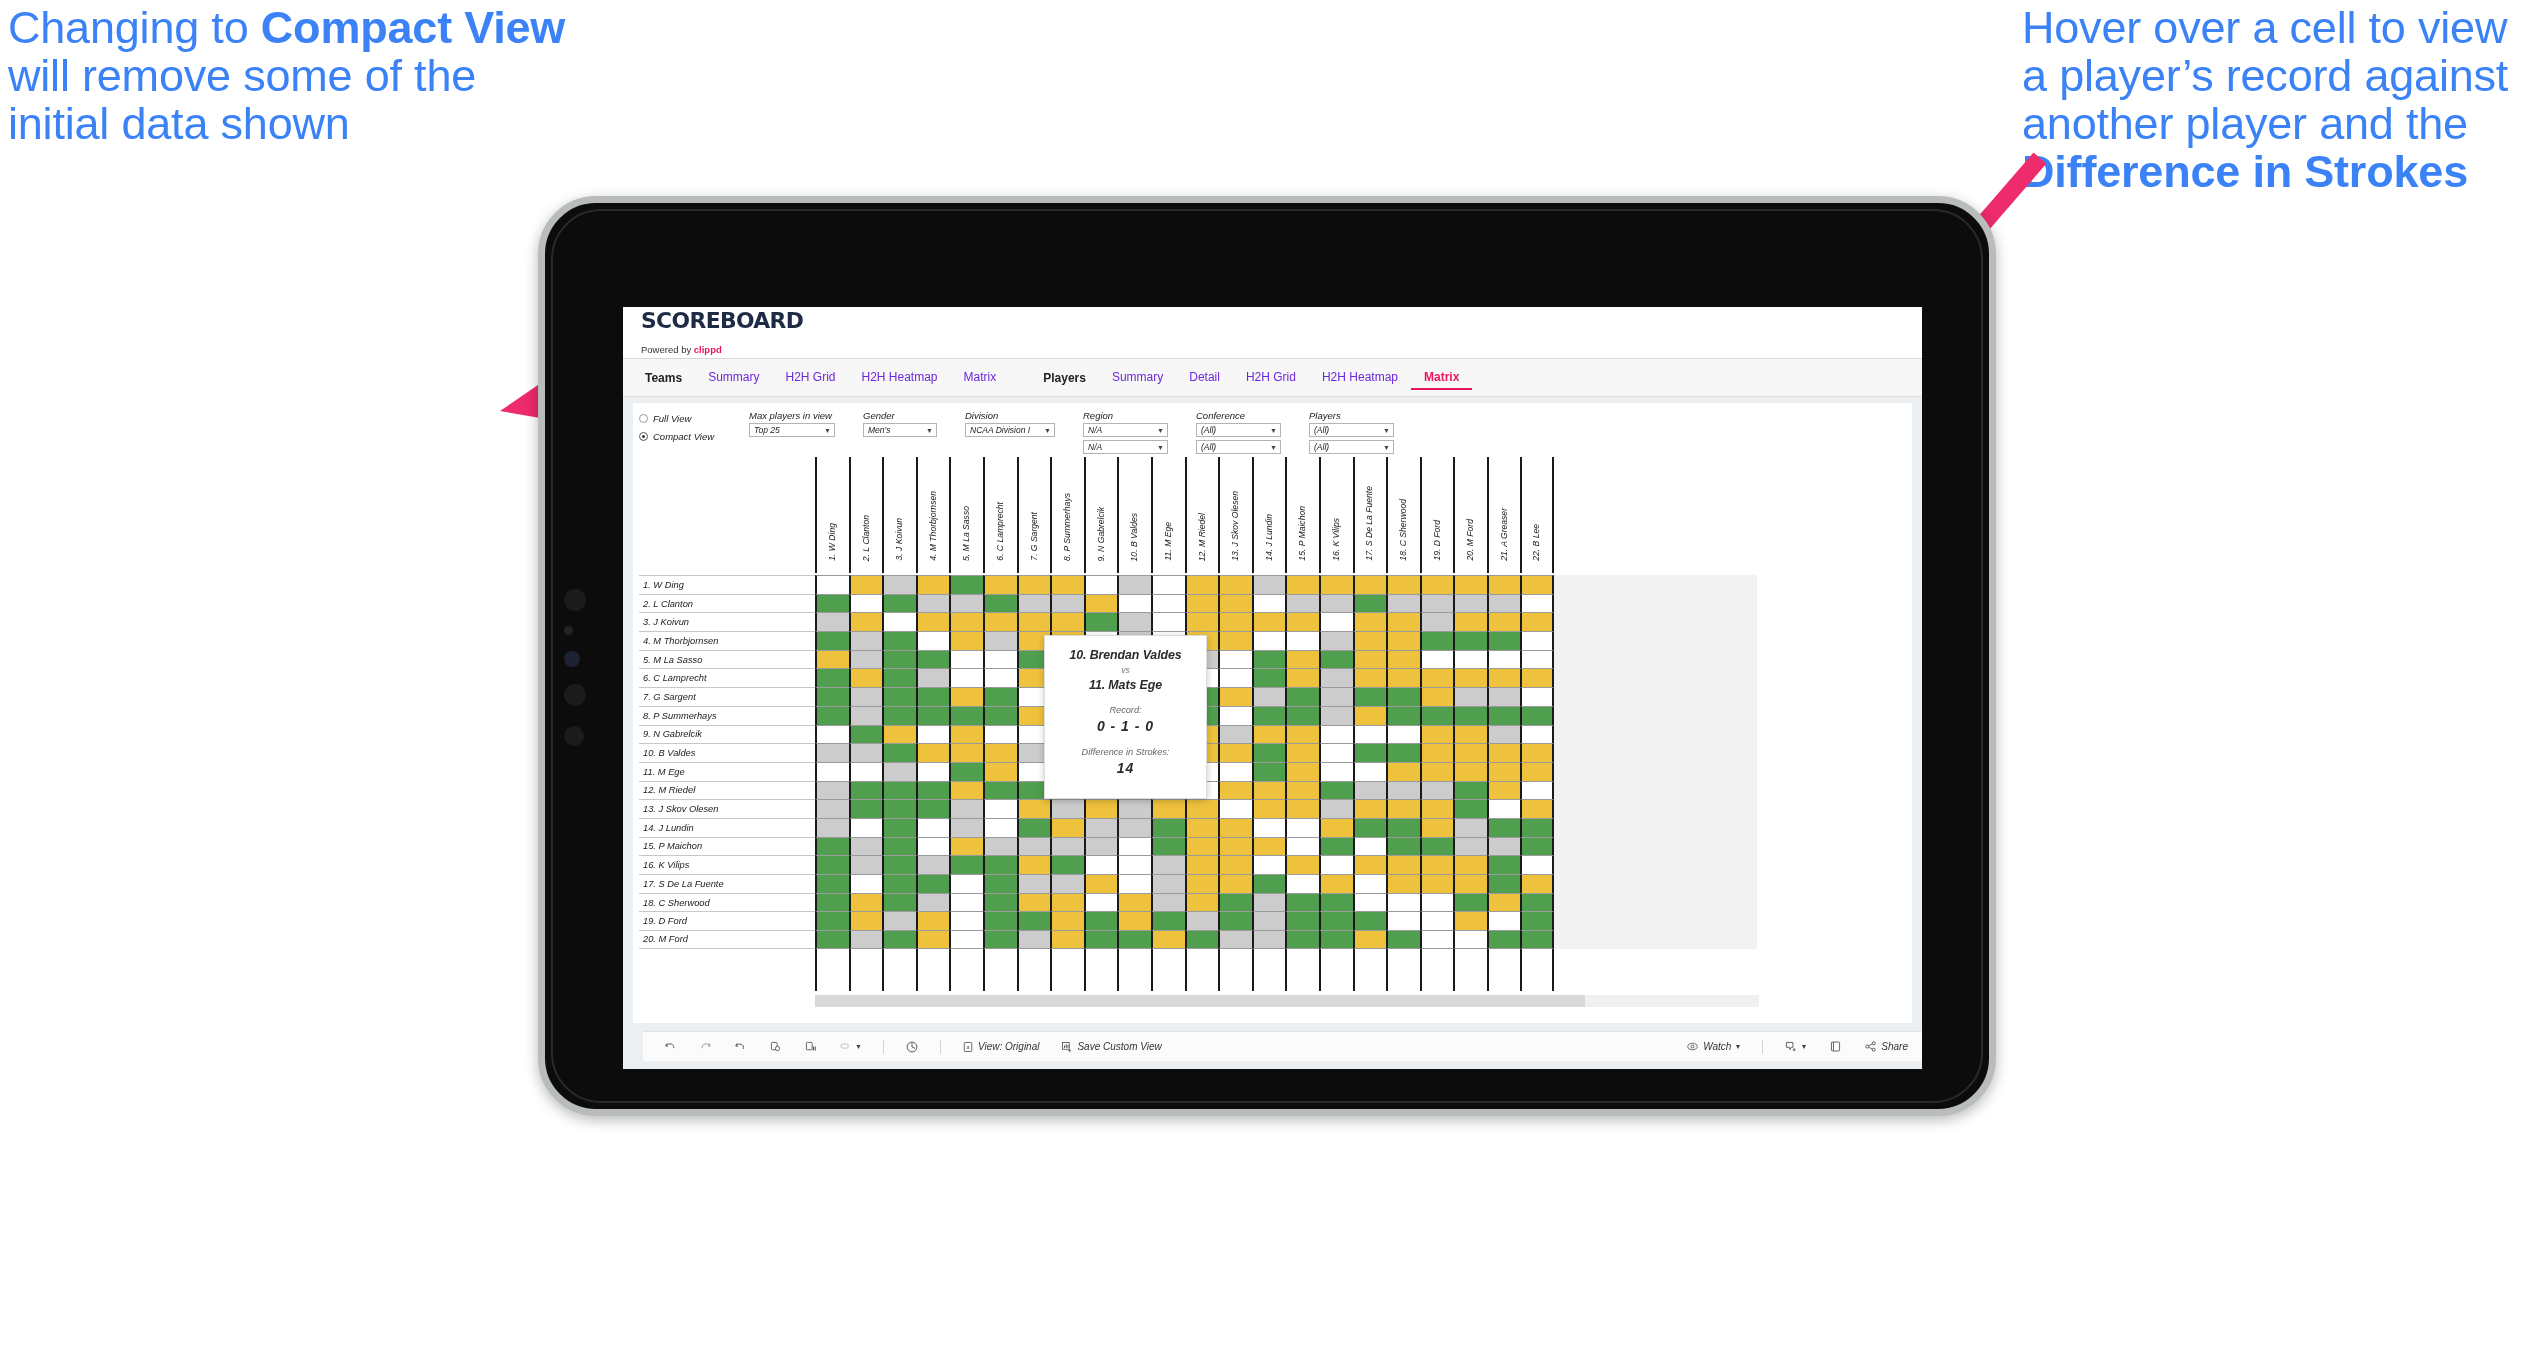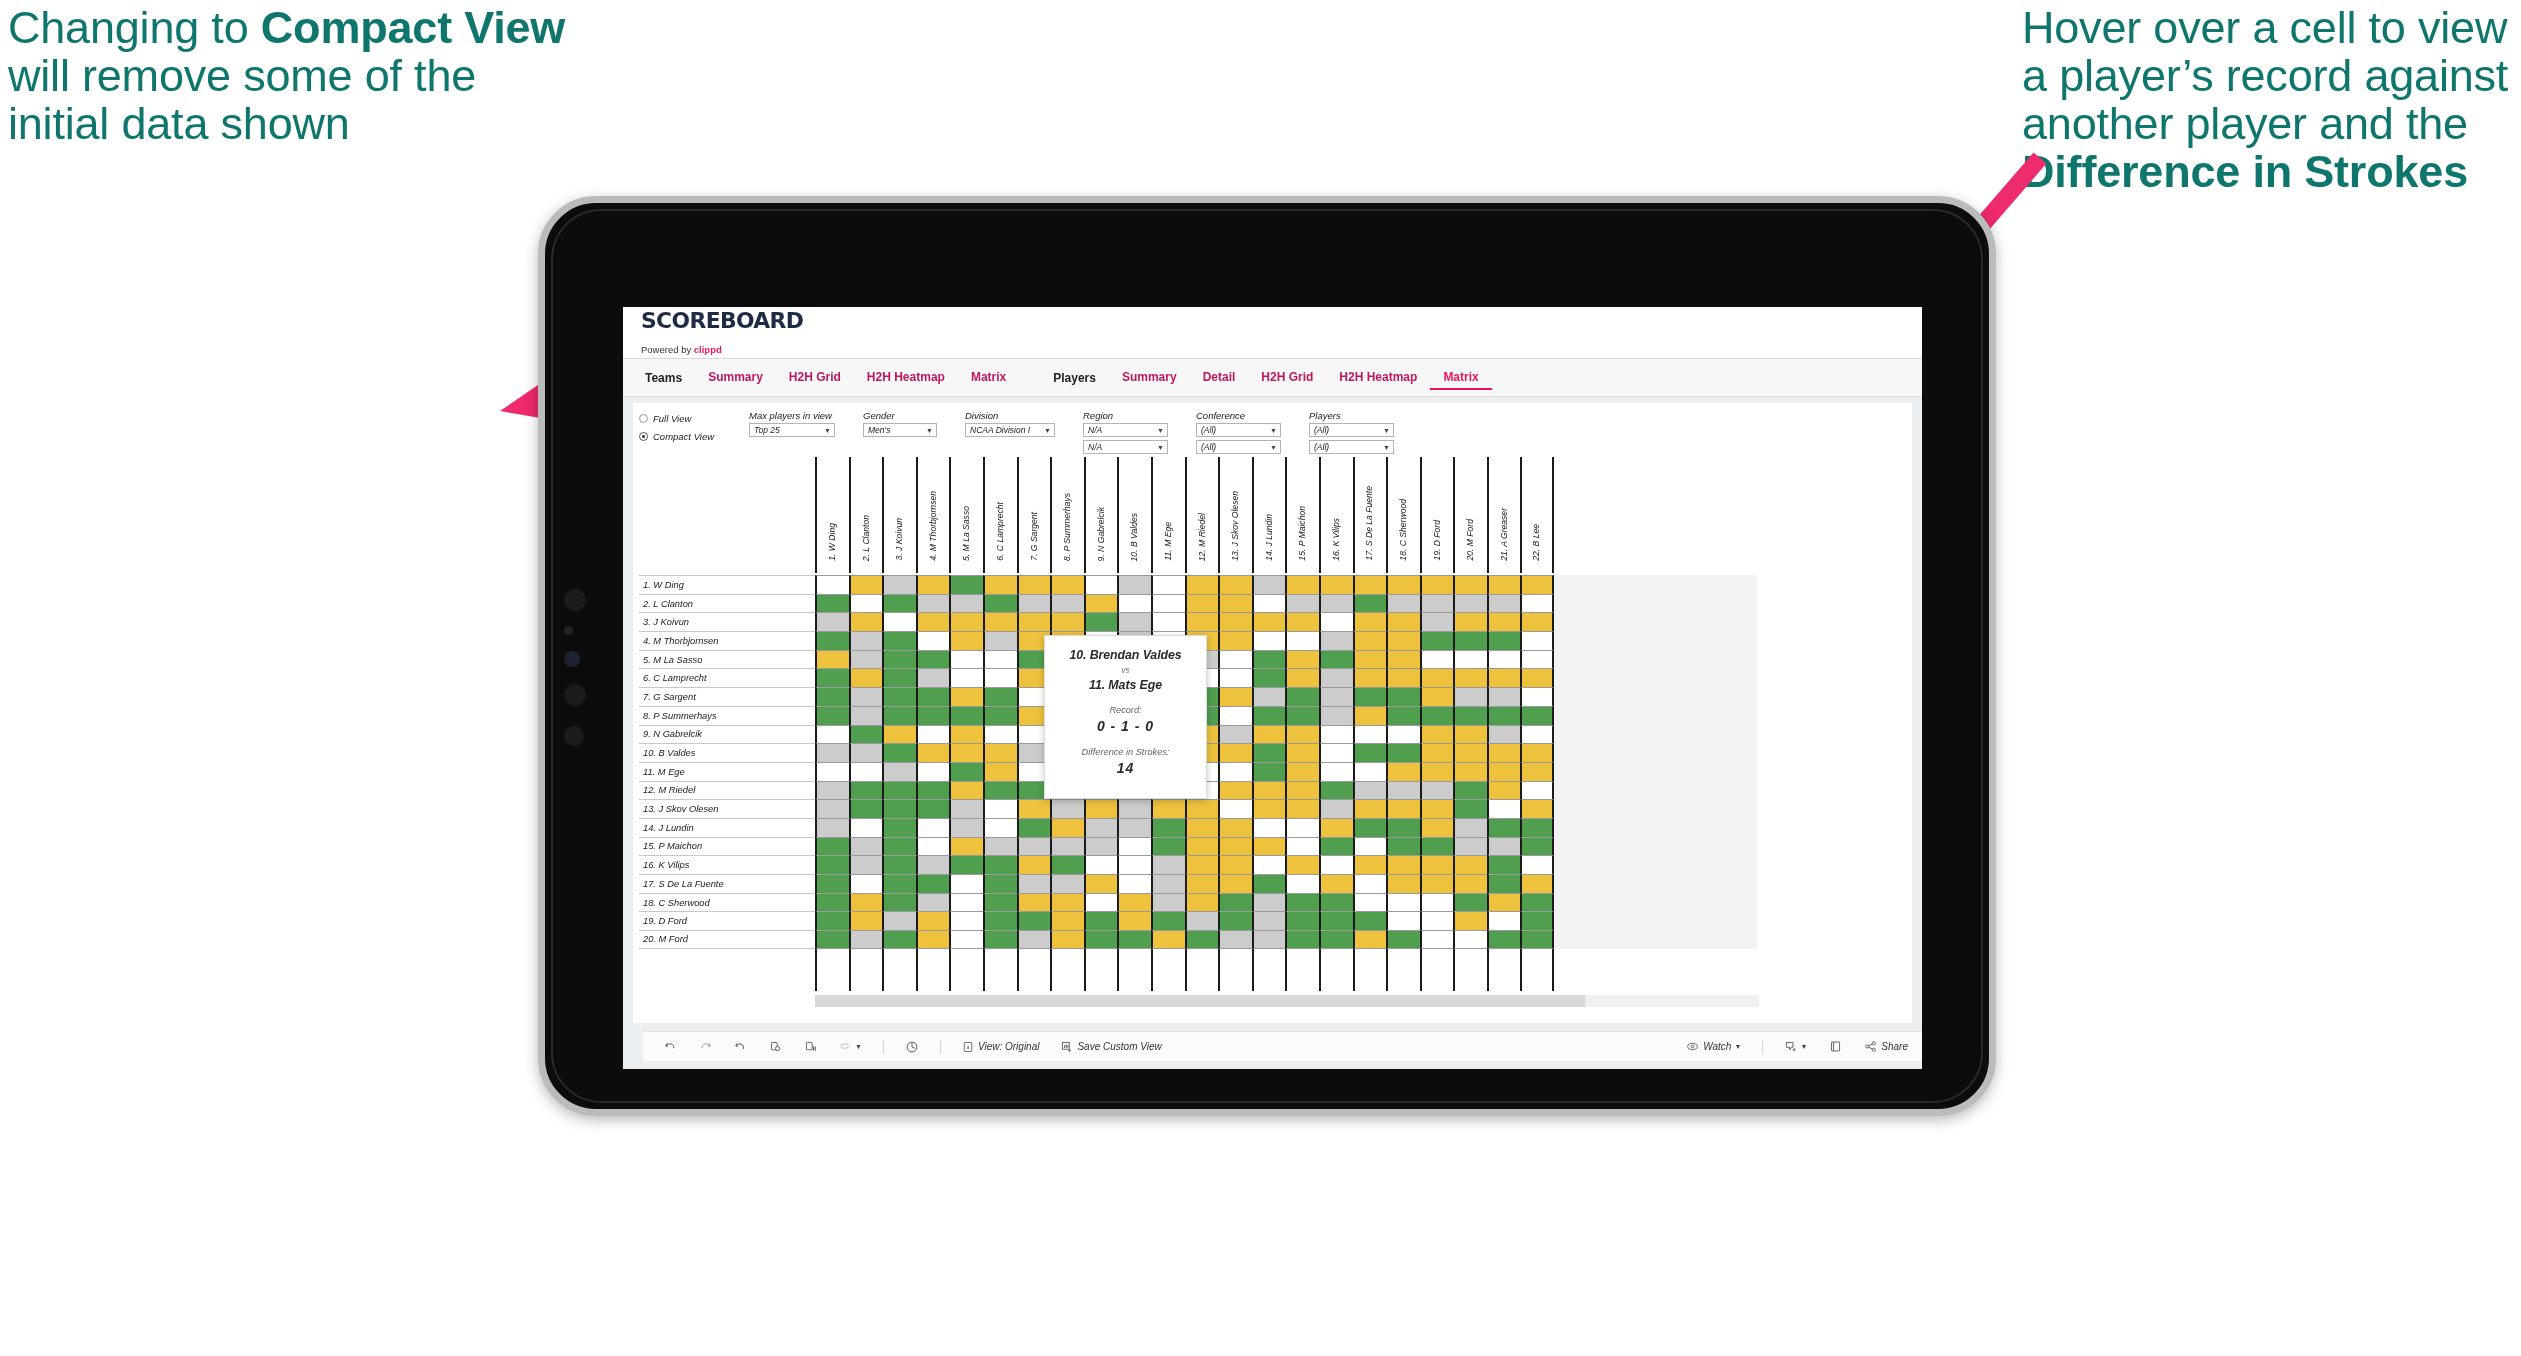--- a/index.html
+++ b/index.html
@@ -10,21 +10,21 @@
     font-family:"Liberation Sans", sans-serif;
     position:relative;
     overflow:hidden;
   }
 
   
   .anno {
     position:absolute;
     font-size:45px;
     line-height:1.07;
-    color:#0f766e;
+    color:#3b82f6;
     font-family:"Liberation Sans", sans-serif;
     letter-spacing:-0.2px;
   }
   .anno b { font-weight:bold; }
   #anno-left  { left:8px;  top:4px;  width:560px; }
   #anno-right { left:2022px; top:4px; width:500px; }
 
   .arrow { position:absolute; overflow:visible; pointer-events:none; }
 
   
@@ -84,23 +84,22 @@
   
   #subnav {
     height:38px; background:#f7f7f8;
     border-bottom:1px solid #dedede;
     display:flex; align-items:center; padding-left:18px; gap:0;
   }
   .sub-group { display:flex; align-items:center; }
   .sub-group + .sub-group { margin-left:30px; }
   .sub-head { font-size:12px; font-weight:bold; color:#222; padding:0 13px 0 4px; }
   .sub-item {
-    font-size:12px; color:#be185d; padding:4px 13px; cursor:pointer;
+    font-size:12px; color:#6d28d9; padding:4px 13px; cursor:pointer;
     border-bottom:2px solid transparent;
-    font-weight:bold;
   }
   .sub-item.active { color:#e8175d; border-bottom-color:#e8175d; font-weight:bold; }
 
   
   #viz-body {
     position:absolute; left:0; top:90px;
     width:1299px; height:672px;
     background:#eceff1;
     padding:8px 0 0 0;
     font-style:italic;

